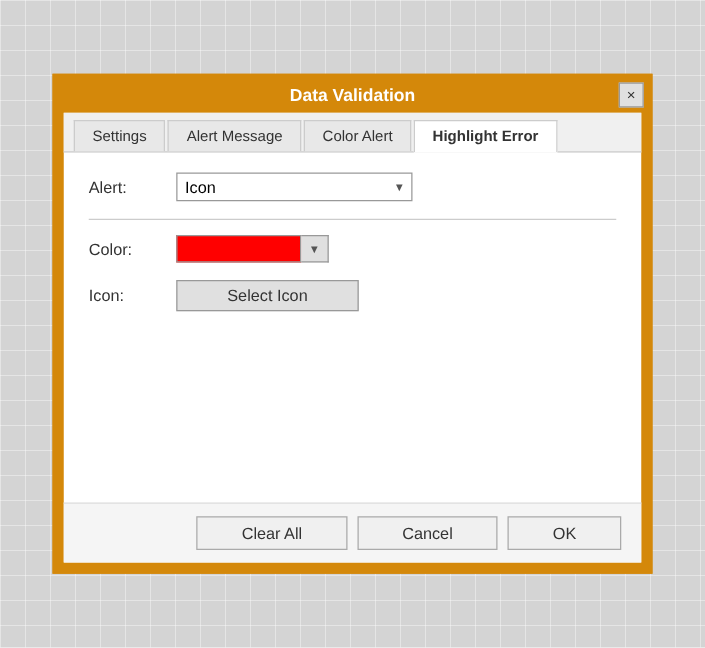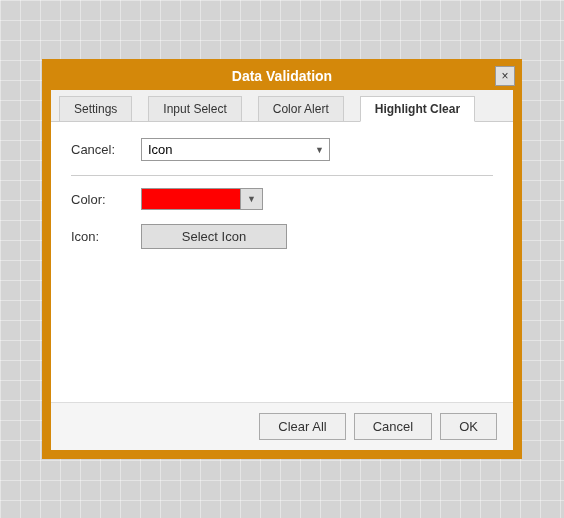--- a/index.html
+++ b/index.html
@@ -72,21 +72,21 @@
       background: #f0f0f0;
     }
 
     .tab {
       padding: 5px 14px;
       font-size: 12px;
       border: 1px solid #ccc;
       border-bottom: none;
       background: #e8e8e8;
       cursor: pointer;
-      margin-right: 16px;
+      margin-right: 2px;
       color: #333;
     }
 
     .tab.active {
       background: #ffffff;
       font-weight: bold;
       border-bottom: 1px solid #fff;
       margin-bottom: -1px;
       z-index: 1;
     }
@@ -185,21 +185,21 @@
       display: flex;
       justify-content: flex-end;
       align-items: center;
       padding: 10px 16px;
       border-top: 1px solid #ddd;
       background: #f5f5f5;
       gap: 8px;
     }
 
     .footer-btn {
-      padding: 5px 18px;
+      padding: 5px 35px;
       background: #f0f0f0;
       border: 1px solid #aaa;
       font-size: 13px;
       cursor: pointer;
       color: #333;
     }
   </style>
 </head>
 <body>
 
@@ -210,34 +210,34 @@
       <span>×</span>
     </div>
   </div>
 
   <div class="dialog">
     <div class="tabs">
       <div class="tab">
         <span>Settings</span>
       </div>
       <div class="tab">
-        <span>Input Select</span>
+        <span>Alert Message</span>
       </div>
       <div class="tab">
         <span>Color Alert</span>
       </div>
       <div class="tab active">
-        <span>Highlight Clear</span>
+        <span>Highlight Error</span>
       </div>
     </div>
 
     <div class="content">
 
       <div class="form-row">
-        <span class="form-label">Cancel:</span>
+        <span class="form-label">Alert:</span>
         <div class="select-wrapper">
           <select>
             <option>Icon</option>
             <option>Cell</option>
             <option>Row</option>
           </select>
         </div>
       </div>
 
       <hr class="divider">

